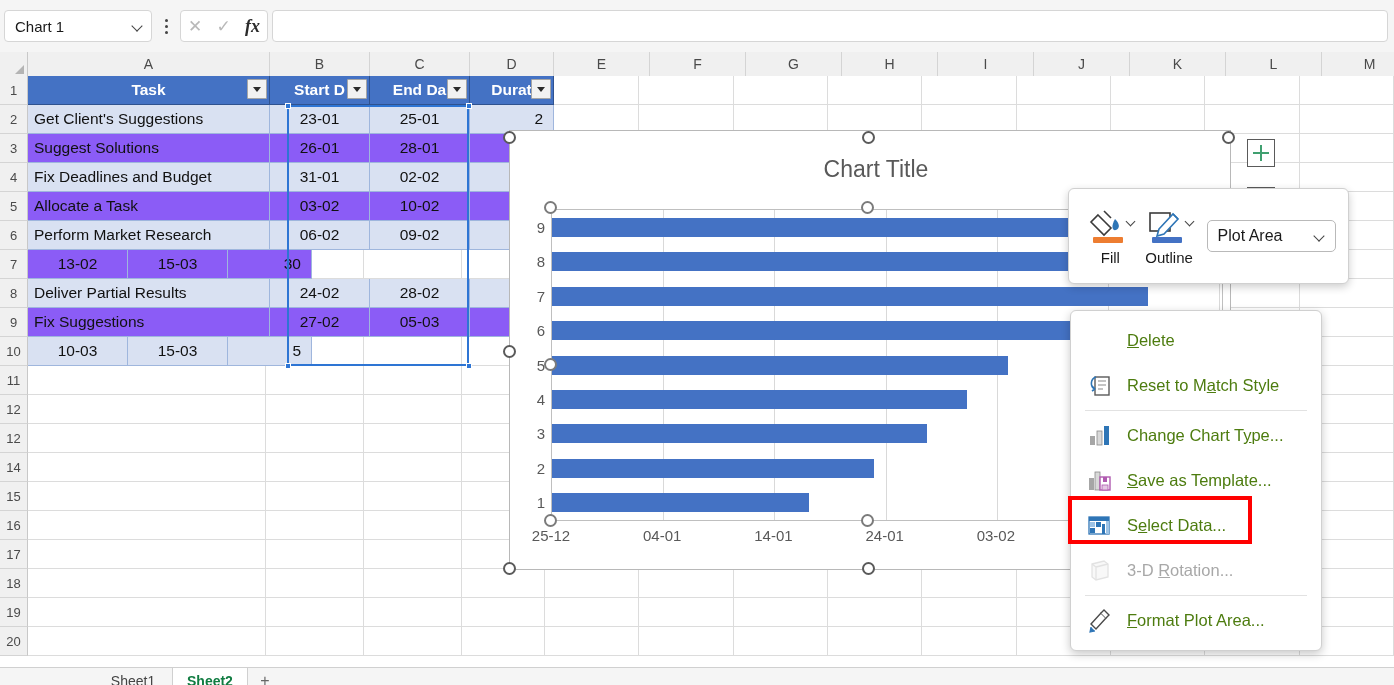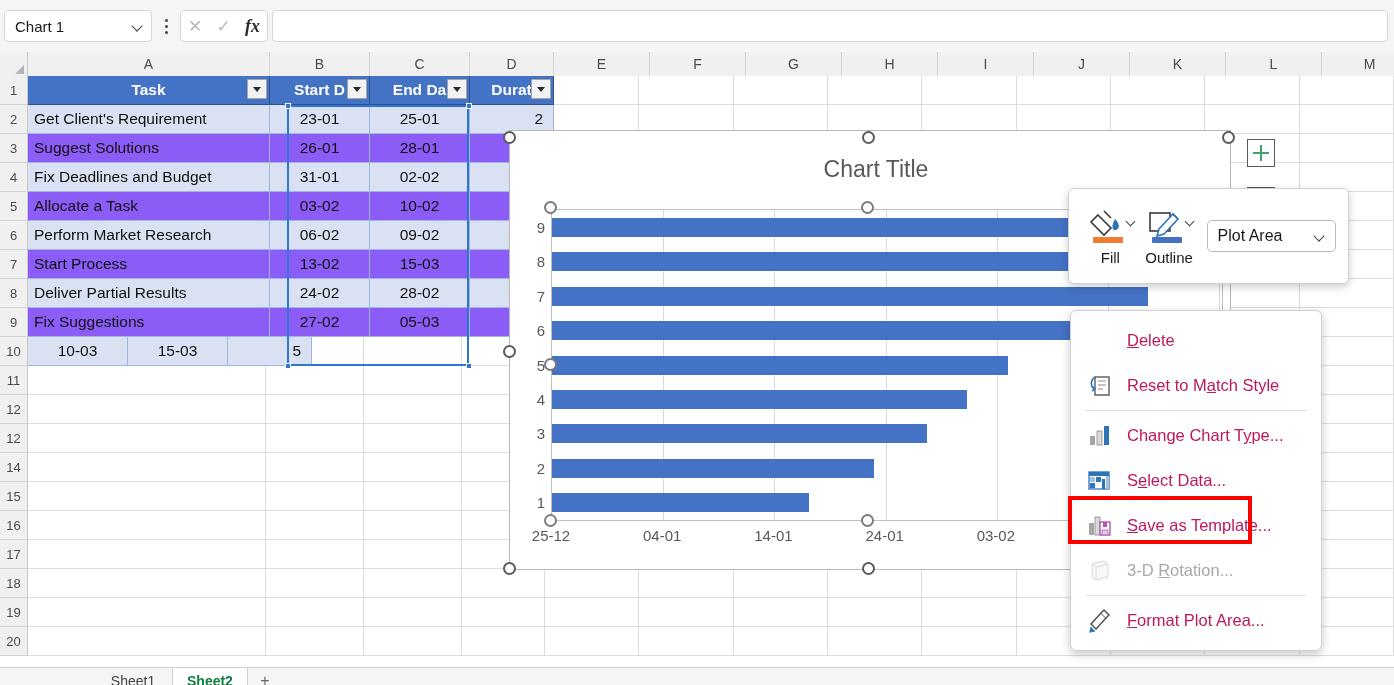--- a/index.html
+++ b/index.html
@@ -195,21 +195,21 @@
 
   
   .ctx-menu {
     position: absolute; left: 1070px; top: 310px; width: 252px;
     background: #ffffff; border: 1px solid #d0d0d0; border-radius: 6px;
     box-shadow: 0 3px 10px rgba(0,0,0,0.22);
     padding: 7px 0;
   }
   .ctx-item {
     height: 45px; display: flex; align-items: center; padding-left: 16px;
-    font-size: 16.5px; color: #be185d; position: relative;
+    font-size: 16.5px; color: #4d7c0f; position: relative;
   }
   .ctx-item.disabled { color: #a8a8a8; }
   .ctx-ic { width: 26px; height: 26px; margin-right: 14px; flex: none; position: relative; }
   .ctx-text { white-space: nowrap; }
   .ctx-sep { height: 1px; background: #e2e2e2; margin: 2px 14px; }
   u { text-decoration: underline; }
 
   .red-box {
     position: absolute; left: 1068px; top: 496px; width: 184px; height: 48px;
     border: 4px solid #ff0000; pointer-events: none;
@@ -611,21 +611,21 @@
         <div class="tc" style="width: 100px;">
           <span>End Da</span>
           <span class="filter-btn"></span>
         </div>
         <div class="tc" style="width: 84px;">
           <span>Durat</span>
           <span class="filter-btn"></span>
         </div>
       </div>
       <div class="tbl-row">
-        <div class="tc band-a " style="width: 242px;">Get Client's Requirement</div>
+        <div class="tc band-a " style="width: 242px;">Get Client's Suggestions</div>
         <div class="tc band-a num" style="width: 100px;">23-01</div>
         <div class="tc band-a num" style="width: 100px;">25-01</div>
         <div class="tc band-a rnum" style="width: 84px;">2</div>
       </div>
       <div class="tbl-row">
         <div class="tc band-b " style="width: 242px;">Suggest Solutions</div>
         <div class="tc band-b num" style="width: 100px;">26-01</div>
         <div class="tc band-b num" style="width: 100px;">28-01</div>
         <div class="tc band-b rnum" style="width: 84px;">2</div>
       </div>
@@ -641,21 +641,20 @@
         <div class="tc band-b num" style="width: 100px;">10-02</div>
         <div class="tc band-b rnum" style="width: 84px;">7</div>
       </div>
       <div class="tbl-row">
         <div class="tc band-a " style="width: 242px;">Perform Market Research</div>
         <div class="tc band-a num" style="width: 100px;">06-02</div>
         <div class="tc band-a num" style="width: 100px;">09-02</div>
         <div class="tc band-a rnum" style="width: 84px;">3</div>
       </div>
       <div class="tbl-row">
-        <div class="tc band-b " style="width: 242px;">Start Process</div>
         <div class="tc band-b num" style="width: 100px;">13-02</div>
         <div class="tc band-b num" style="width: 100px;">15-03</div>
         <div class="tc band-b rnum" style="width: 84px;">30</div>
       </div>
       <div class="tbl-row">
         <div class="tc band-a " style="width: 242px;">Deliver Partial Results</div>
         <div class="tc band-a num" style="width: 100px;">24-02</div>
         <div class="tc band-a num" style="width: 100px;">28-02</div>
         <div class="tc band-a rnum" style="width: 84px;">4</div>
       </div>
@@ -787,40 +786,40 @@
     <div class="ctx-item">
       <span class="ctx-ic"><svg width="26" height="26" viewBox="0 0 26 26">
           <rect x="3" y="13" width="5" height="9" fill="#a6a6a6"></rect>
           <rect x="10" y="8" width="5" height="14" fill="#d9d9d9" stroke="#8a8a8a" stroke-width="0.8"></rect>
           <rect x="17" y="3" width="5" height="19" fill="#2e75b6"></rect>
         </svg></span>
       <span class="ctx-text">Change Chart T<u>y</u>pe...</span>
     </div>
     <div class="ctx-item">
       <span class="ctx-ic"><svg width="26" height="26" viewBox="0 0 26 26">
+          <rect x="2" y="10" width="5" height="12" fill="#a6a6a6"></rect>
+          <rect x="8" y="4" width="5" height="18" fill="#d9d9d9" stroke="#8a8a8a" stroke-width="0.8"></rect>
+          <rect x="13" y="9" width="10" height="13" fill="#fff" stroke="#b05bb0" stroke-width="1.4"></rect>
+          <rect x="16" y="9" width="4" height="5" fill="#b05bb0"></rect>
+          <rect x="15" y="17" width="6" height="5" fill="#e5c8e5" stroke="#b05bb0" stroke-width="0.8"></rect>
+        </svg></span>
+      <span class="ctx-text"><u>S</u>ave as Template...</span>
+    </div>
+    <div class="ctx-item">
+      <span class="ctx-ic"><svg width="26" height="26" viewBox="0 0 26 26">
           <rect x="2" y="4" width="20" height="17" fill="#fff" stroke="#2e75b6" stroke-width="1.3"></rect>
           <rect x="2" y="4" width="20" height="4" fill="#2e75b6"></rect>
           <rect x="3" y="9" width="5" height="5" fill="#9dc3e6"></rect>
           <rect x="9" y="9" width="5" height="5" fill="#2e75b6"></rect>
           <rect x="3" y="15" width="5" height="5" fill="#2e75b6"></rect>
           <rect x="15" y="11" width="3" height="10" fill="#2e75b6"></rect>
           <rect x="19" y="8" width="3" height="13" fill="#9dc3e6"></rect>
         </svg></span>
       <span class="ctx-text">S<u>e</u>lect Data...</span>
     </div>
-    <div class="ctx-item">
-      <span class="ctx-ic"><svg width="26" height="26" viewBox="0 0 26 26">
-          <rect x="2" y="10" width="5" height="12" fill="#a6a6a6"></rect>
-          <rect x="8" y="4" width="5" height="18" fill="#d9d9d9" stroke="#8a8a8a" stroke-width="0.8"></rect>
-          <rect x="13" y="9" width="10" height="13" fill="#fff" stroke="#b05bb0" stroke-width="1.4"></rect>
-          <rect x="16" y="9" width="4" height="5" fill="#b05bb0"></rect>
-          <rect x="15" y="17" width="6" height="5" fill="#e5c8e5" stroke="#b05bb0" stroke-width="0.8"></rect>
-        </svg></span>
-      <span class="ctx-text"><u>S</u>ave as Template...</span>
-    </div>
     <div class="ctx-item disabled">
       <span class="ctx-ic" style="opacity: 0.45;"><svg width="26" height="26" viewBox="0 0 26 26">
           <path d="M5 6 L17 3 L21 6 L21 19 L9 22 L5 19 Z" fill="#f0f0f0" stroke="#c0c0c0" stroke-width="1.3"></path>
           <path d="M5 6 L9 9 L9 22 M9 9 L21 6" fill="none" stroke="#c0c0c0" stroke-width="1.3"></path>
         </svg></span>
       <span class="ctx-text">3-D <u>R</u>otation...</span>
     </div>
     <div class="ctx-sep"></div>
     <div class="ctx-item">
       <span class="ctx-ic"><svg width="26" height="26" viewBox="0 0 26 26">

